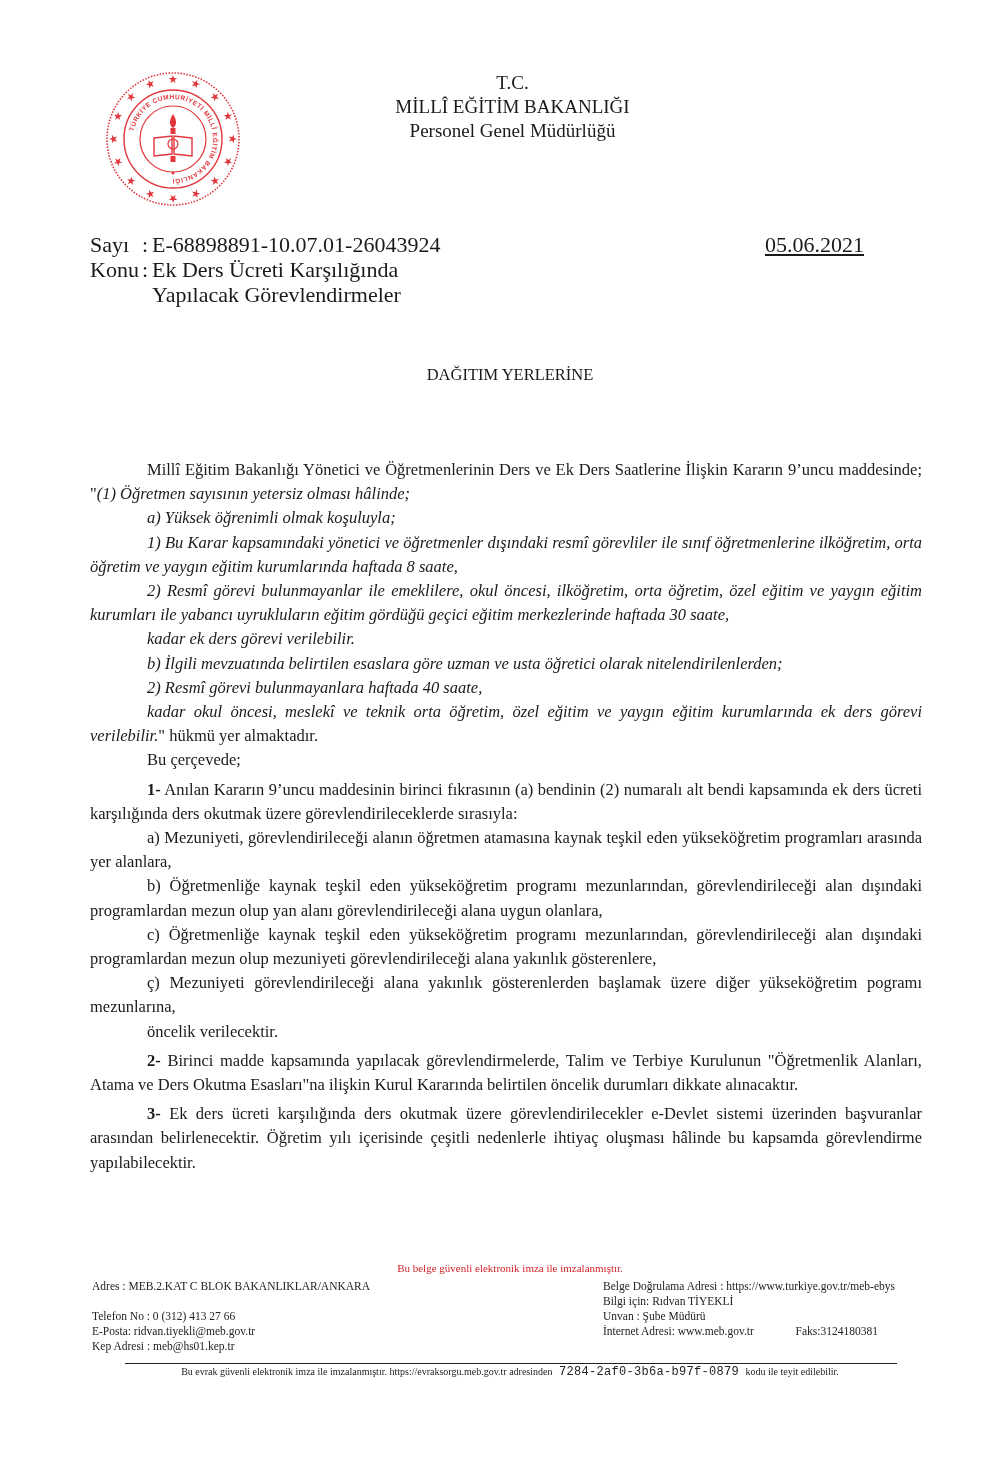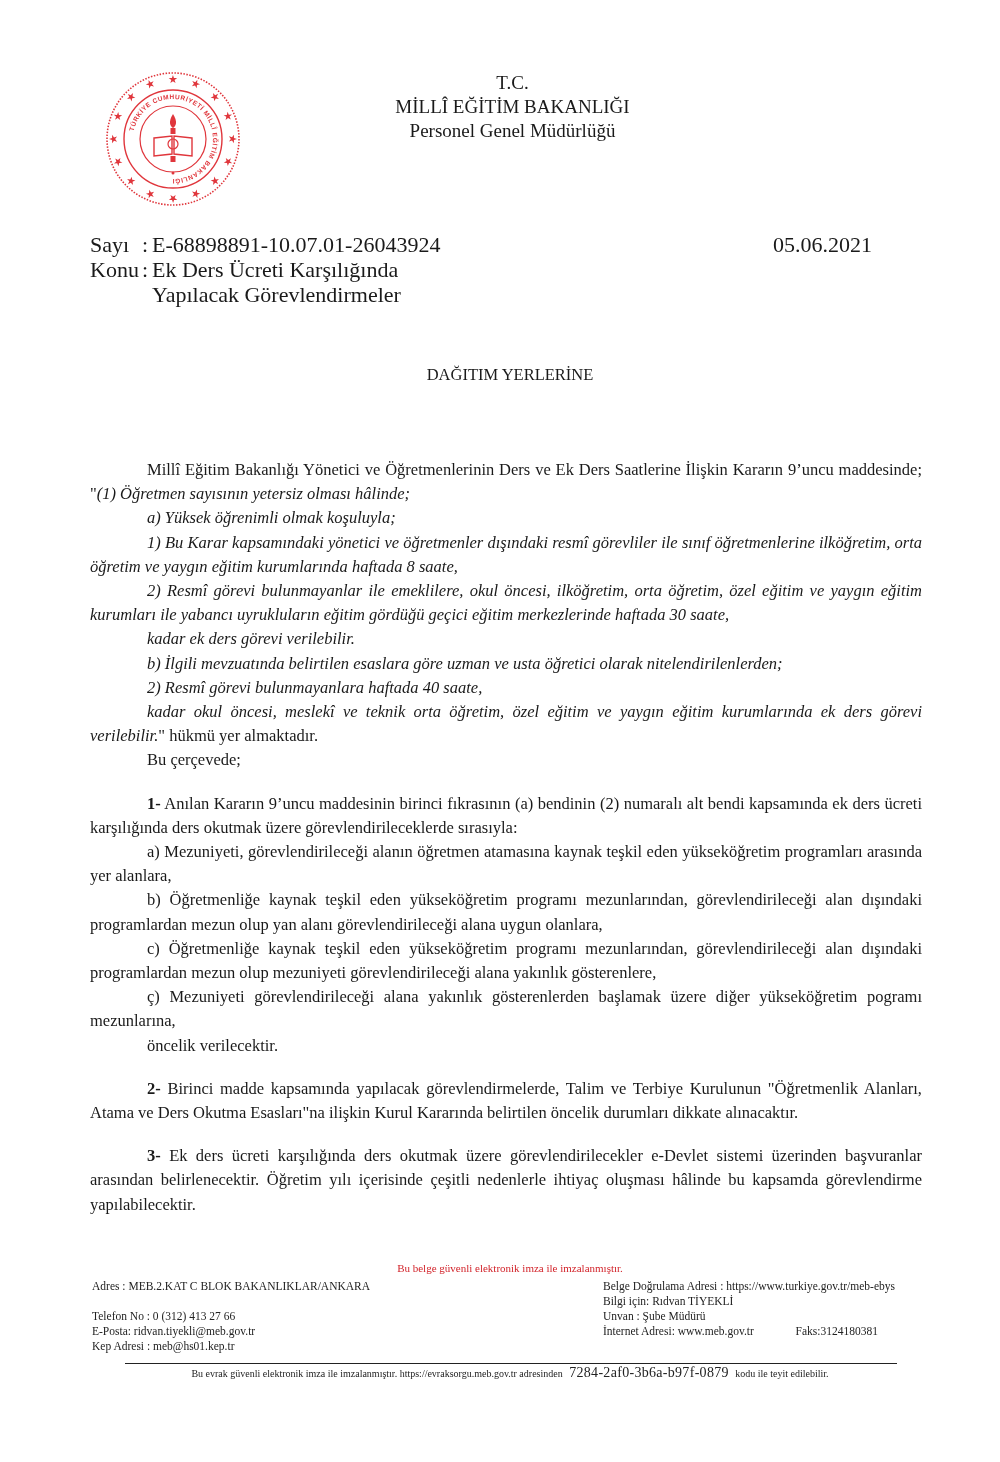--- a/index.html
+++ b/index.html
@@ -12,41 +12,41 @@
 
   
   .header { position:absolute; left:0; width:1000px; top:71px; text-align:center; }
   .header div { font-size:19px; line-height:24px; margin-left:25px; }
 
   
   .meta { position:absolute; left:90px; top:232px; width:815px; font-size:22px; line-height:25px; }
   .meta .row { display:flex; position:relative; }
   .meta .lbl { width:52px; }
   .meta .colon { width:10px; }
-  .meta .date { position:absolute; right:33px; top:0; }
+  .meta .date { position:absolute; right:41px; top:0;text-decoration:underline; }
   .meta .indent { padding-left:62px; }
 
   .dist { position:absolute; left:0; width:1000px; top:365px; text-align:center; font-size:16.5px; margin-left:10px; }
 
   
   .body { position:absolute; left:90px; top:458px; width:832px; font-size:16.5px; line-height:24.2px; text-align:justify; }
   .body p { margin:0; }
   .body .ind { text-indent:57px; }
-  .body .gap { margin-top:19px; }
+  .body .gap { margin-top:5px; }
   .body i { font-style:italic; }
   .body b { font-weight:bold; }
 
   
   .sig-note { position:absolute; left:0; width:1000px; top:1262px; text-align:center; color:#d2232a; font-size:11px; margin-left:10px; }
   .foot { position:absolute; font-size:11.5px; line-height:15px; color:#222; }
   .foot-left { left:92px; top:1279px; }
   .foot-right { right:105px; top:1279px; text-align:left; }
   .rule { position:absolute; left:125px; width:772px; top:1363px; height:0; border-top:1.5px solid #222; }
   .evrak { position:absolute; left:0; width:1000px; top:1365px; text-align:center; font-size:10px; color:#222; margin-left:10px; }
-  .evrak .code { font-family:Liberation Serif, serif; font-size:14px; letter-spacing:0.3px; margin:0 4px; }
+  .evrak .code { font-family:Liberation Mono, monospace; font-size:12px; letter-spacing:0.3px; margin:0 4px; }
 </style>
 </head>
 <body>
 
 <div class="page">
 
   <div class="seal">
     <svg width="138" height="138" viewBox="0 0 138 138">
       <defs>
         <path id="ringpath" d="M69,69 m-40,0 a40,40 0 1,1 80,0 a40,40 0 1,1 -80,0"></path>

